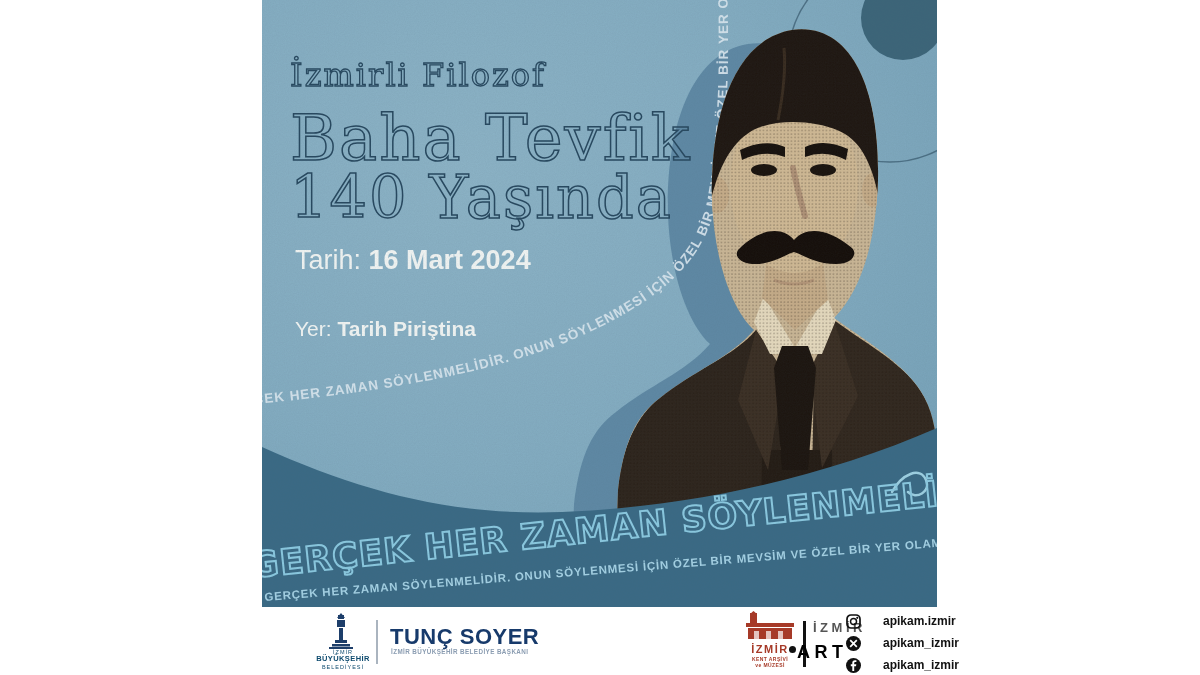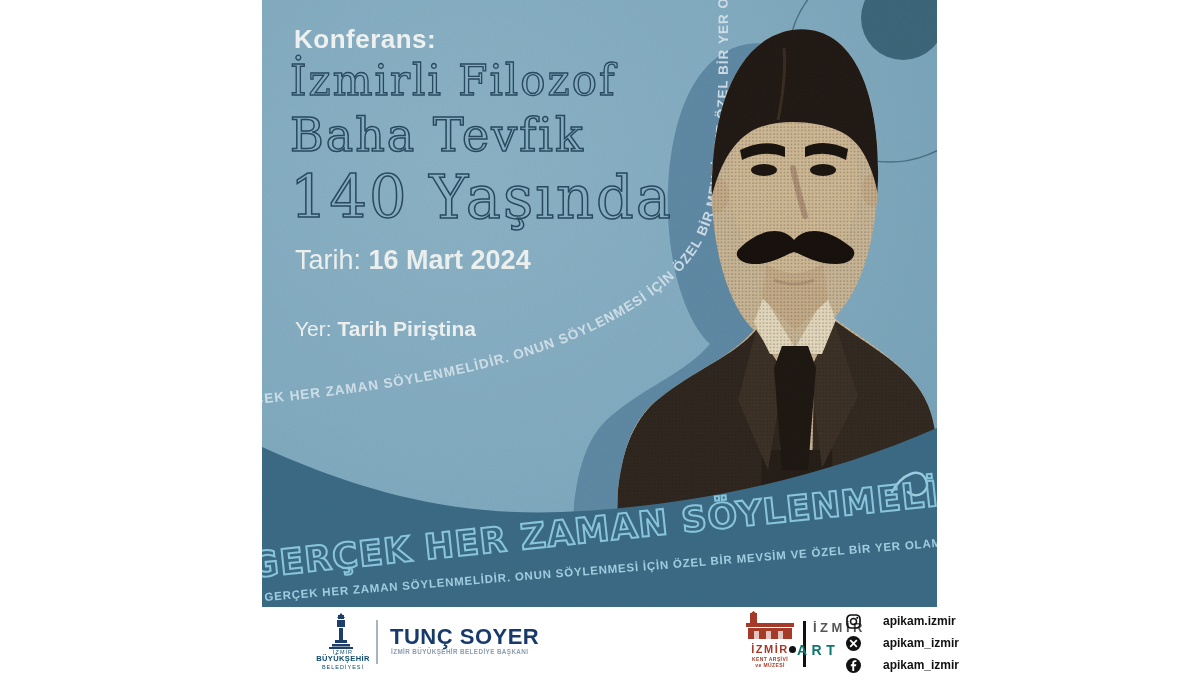--- a/index.html
+++ b/index.html
@@ -7,22 +7,22 @@
           font-family:"Liberation Sans", sans-serif;}
   .poster{position:absolute;left:262px;top:0;width:675px;height:675px;}
   .blue-area{position:absolute;left:0;top:0;width:675px;height:607px;overflow:hidden;
              background:radial-gradient(ellipse at 30% 28%, #8db4c7 0%, #84adc2 48%, #7aa5bb 80%);}
   .layer{position:absolute;left:0;top:0;width:675px;height:607px;pointer-events:none;}
 
   
   .kicker{position:absolute;left:32px;top:24px;font-size:26px;font-weight:800;color:#f7f9f6;letter-spacing:.5px;}
   .title-line{position:absolute;left:28px;white-space:nowrap;font-family:"DejaVu Serif", serif;
               color:transparent;-webkit-text-stroke:1.3px #27485f;letter-spacing:2px;}
-  .t1{top:56px;font-size:42px;}
-  .t2{top:108px;font-size:46px;-webkit-text-stroke-width:1.5px;}
+  .t1{top:56px;font-size:32px;}
+  .t2{top:101px;font-size:64px;-webkit-text-stroke-width:1.5px;}
   .t3{top:163px;font-size:59px;-webkit-text-stroke-width:1.5px;}
 
   .info{position:absolute;left:33px;color:#f4f7f5;}
   .info .lbl{font-weight:500;}
   .info .val{font-weight:800;}
   .i1{top:245px;font-size:27px;}
   .i2{top:281px;font-size:27px;}
   .i3{top:317px;font-size:21px;font-weight:500;}
   .i4{top:343px;font-size:21px;font-weight:800;}
 
@@ -40,21 +40,21 @@
   .bb-text .b{font-size:7.5px;font-weight:800;letter-spacing:.4px;}
   .divider{position:absolute;left:114px;top:13px;width:2px;height:44px;background:#aab4bf;}
   .mayor-name{position:absolute;left:128px;top:17px;font-size:22px;font-weight:800;color:#173a6b;letter-spacing:.5px;}
   .mayor-title{position:absolute;left:129px;top:41px;font-size:6.3px;font-weight:600;color:#8a9cb1;letter-spacing:.4px;}
   .arch{position:absolute;left:476px;top:3px;width:64px;text-align:center;color:#a63a28;line-height:1.2;}
   .arch .big{font-size:11px;font-weight:800;letter-spacing:1.5px;margin-top:1px;}
   .arch .tiny{font-size:5px;font-weight:600;letter-spacing:.4px;}
   .art-dot{position:absolute;left:527px;top:39px;width:7px;height:7px;border-radius:50%;background:#111;}
   .art-bar{position:absolute;left:541px;top:14px;width:2.5px;height:46px;background:#111;}
   .art-top{position:absolute;left:551px;top:13px;font-size:13px;font-weight:600;color:#555;letter-spacing:3.5px;}
-  .art-bottom{position:absolute;left:535px;top:35px;font-size:14px;font-weight:800;color:#0f766e;letter-spacing:4.5px;}
+  .art-bottom{position:absolute;left:535px;top:35px;font-size:18px;font-weight:800;color:#000000;letter-spacing:4.5px;}
   .social{position:absolute;left:584px;top:3px;}
   .social-row{display:flex;align-items:center;height:22px;}
   .social-row .handle{margin-left:22px;font-size:12px;font-weight:600;color:#111;}
 </style>
 </head>
 <body>
 
 <div class="canvas">
   <div class="poster">
     <div class="blue-area">
@@ -122,21 +122,20 @@
 
           <rect x="330" y="0" width="345" height="607" fill="url(#dots)" opacity="0.28"></rect>
         </g>
       </svg>
 
       <svg class="layer" viewBox="0 0 675 607">
         <path d="M0,447 C100,492 190,516 300,512 C430,507 560,478 675,428 L675,607 L0,607 Z" fill="#3a6a85"></path>
         <path d="M630,492 c10,-18 28,-26 34,-12 c5,12 -10,20 -18,12 m34,-10 c12,-10 24,-6 22,6 c-2,10 -14,10 -18,2" stroke="#9fd2e4" stroke-width="2.5" fill="none" stroke-linecap="round"></path>
       </svg>
 
-      <div class="kicker">Konferans:</div>
       <div class="title-line t1">İzmirli Filozof</div>
       <div class="title-line t2">Baha Tevfik</div>
       <div class="title-line t3">140 Yaşında</div>
 
       <div class="info i1">
         <span class="lbl">Tarih:</span>
         <span class="val">16 Mart 2024</span>
       </div>
       <div class="info i3">
         <span class="lbl">Yer:</span>

